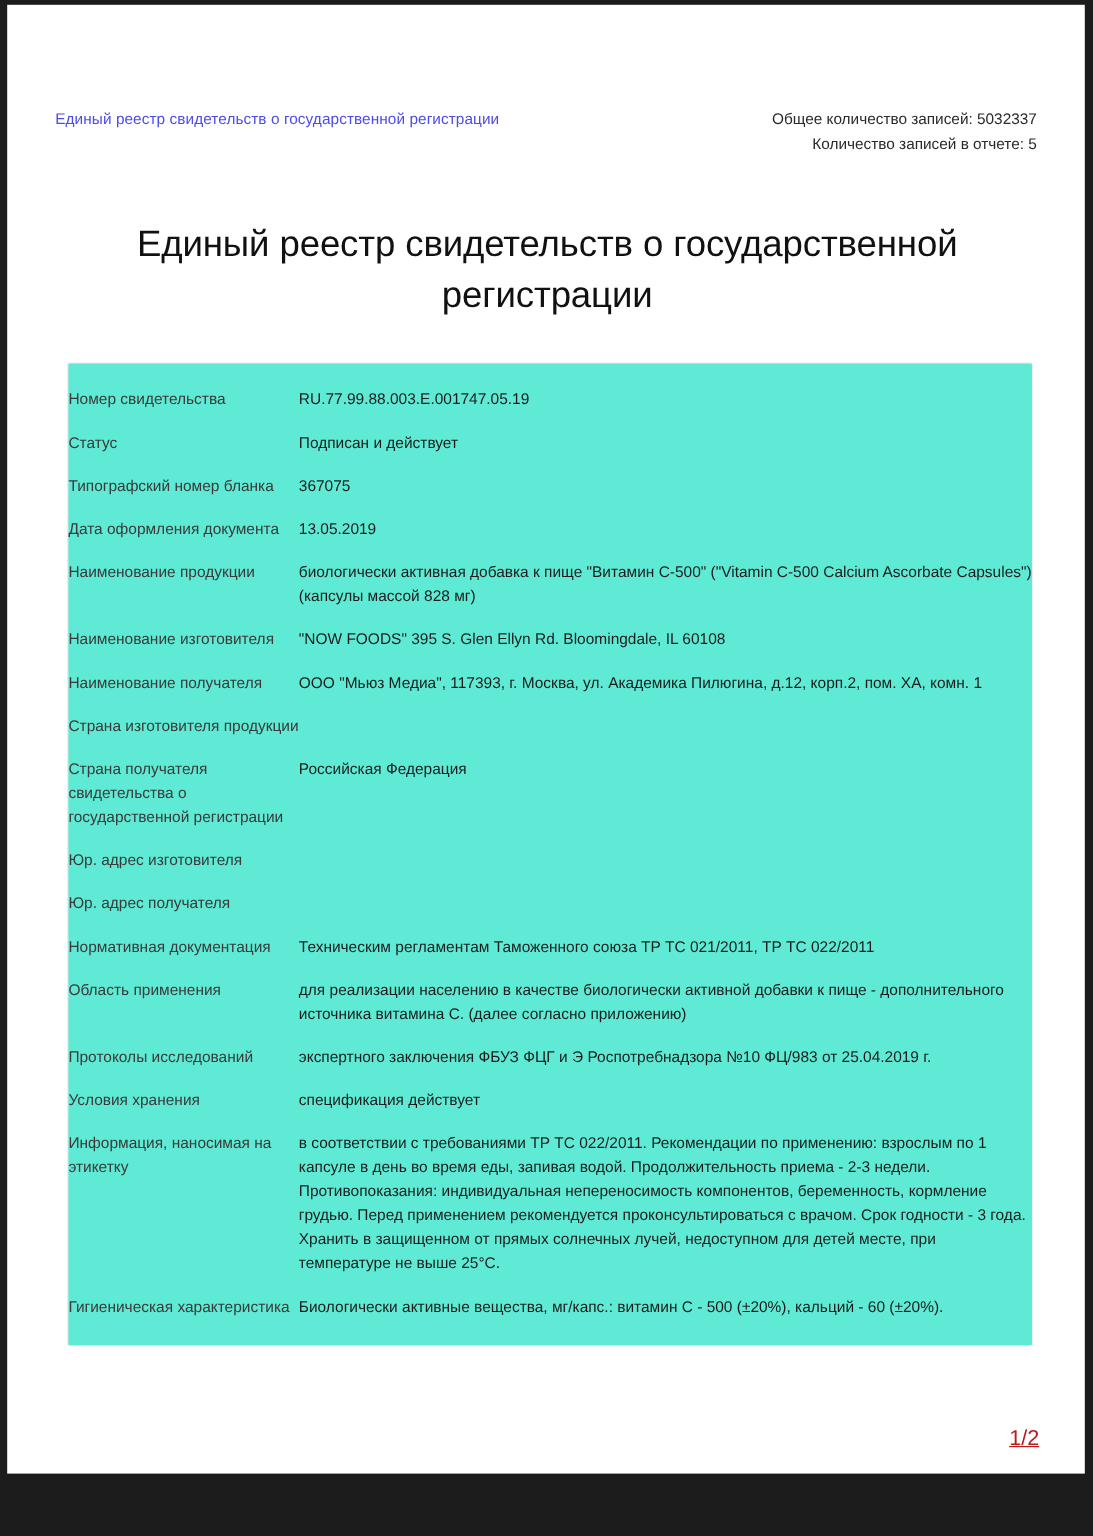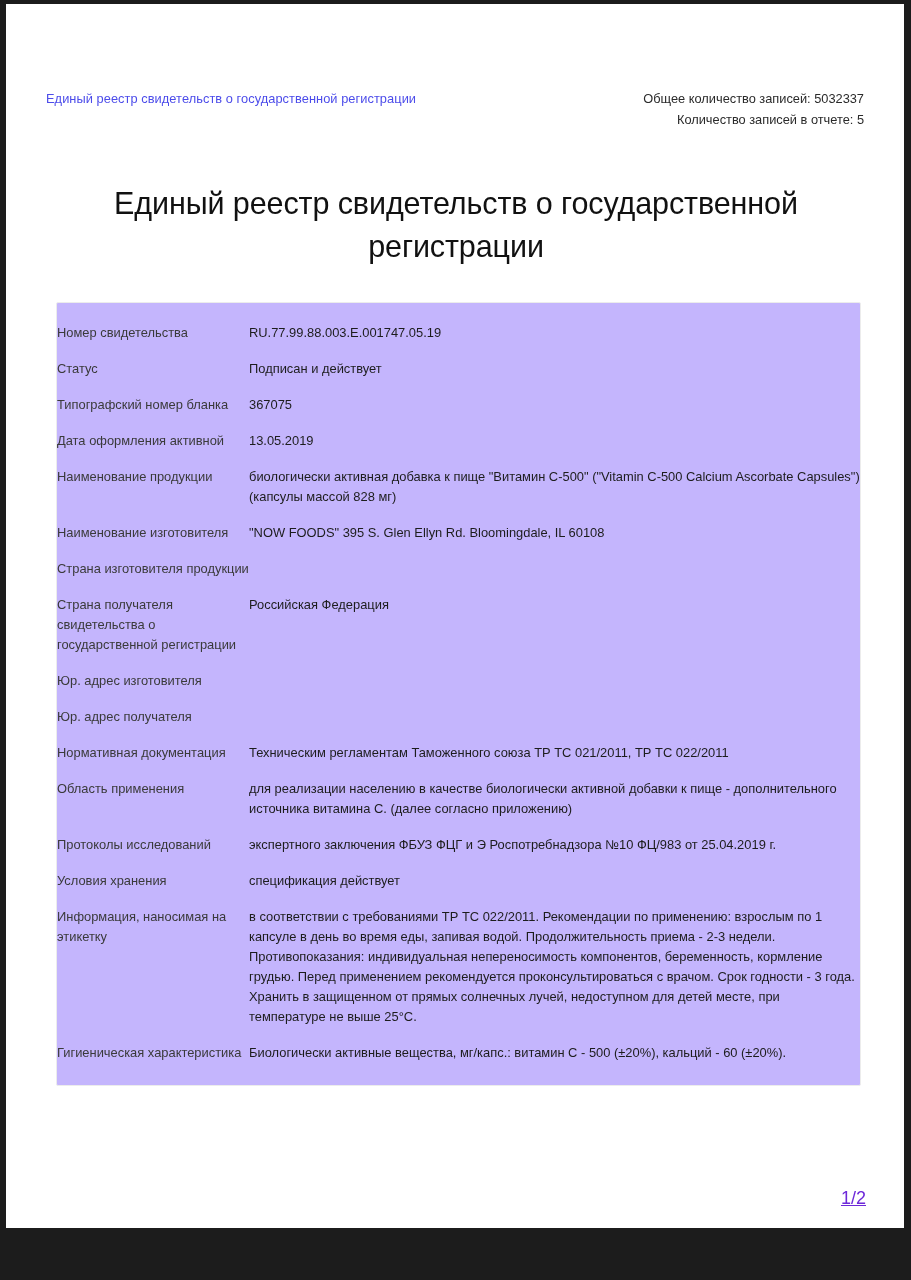--- a/index.html
+++ b/index.html
@@ -92,21 +92,21 @@
 
   
   .record-card {
     position: absolute;
     left: 50px;
     top: 298px;
     width: 805px;
     border: 1px solid #ececec;
     border-radius: 2px;
     box-sizing: border-box;
-    background: #c4b5fd;
+    background: #5eead4;
     padding: 12px 0 14px 0;
   }
   table.record-table {
     width: 100%;
     border-collapse: collapse;
     table-layout: fixed;
   }
   table.record-table td {
     vertical-align: top;
     padding: 8px 0;
@@ -132,21 +132,21 @@
   }
   td.field-value.empty { min-height: 20px; }
 
   
   .page-number {
     position: absolute;
     right: 38px;
     top: 1184px;
     font-size: 18px;
     line-height: 20px;
-    color: #6d28d9;
+    color: #b91c1c;
     text-decoration: underline;
   }
 </style>
 </head>
 <body>
 
 <div id="page-frame">
   <div id="sheet">
 
     <div class="report-header">
@@ -170,30 +170,34 @@
             </tr>
             <tr>
               <td class="field-label">Статус</td>
               <td class="field-value">Подписан и действует</td>
             </tr>
             <tr>
               <td class="field-label">Типографский номер бланка</td>
               <td class="field-value">367075</td>
             </tr>
             <tr>
-              <td class="field-label">Дата оформления активной</td>
+              <td class="field-label">Дата оформления документа</td>
               <td class="field-value">13.05.2019</td>
             </tr>
             <tr>
               <td class="field-label">Наименование продукции</td>
               <td class="field-value">биологически активная добавка к пище "Витамин С-500" ("Vitamin C-500 Calcium Ascorbate Capsules") (капсулы массой 828 мг)</td>
             </tr>
             <tr>
               <td class="field-label">Наименование изготовителя</td>
               <td class="field-value">"NOW FOODS" 395 S. Glen Ellyn Rd. Bloomingdale, IL 60108</td>
+            </tr>
+            <tr>
+              <td class="field-label">Наименование получателя</td>
+              <td class="field-value">ООО "Мьюз Медиа", 117393, г. Москва, ул. Академика Пилюгина, д.12, корп.2, пом. ХА, комн. 1</td>
             </tr>
             <tr>
               <td class="field-label">Страна изготовителя продукции</td>
               <td class="field-value empty"></td>
             </tr>
             <tr>
               <td class="field-label">Страна получателя свидетельства о государственной регистрации</td>
               <td class="field-value">Российская Федерация</td>
             </tr>
             <tr>

